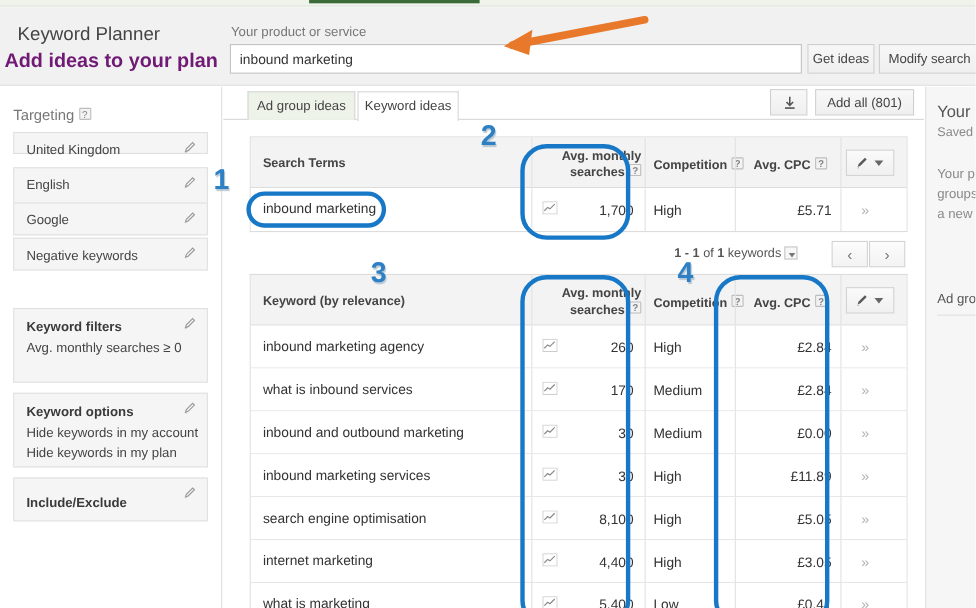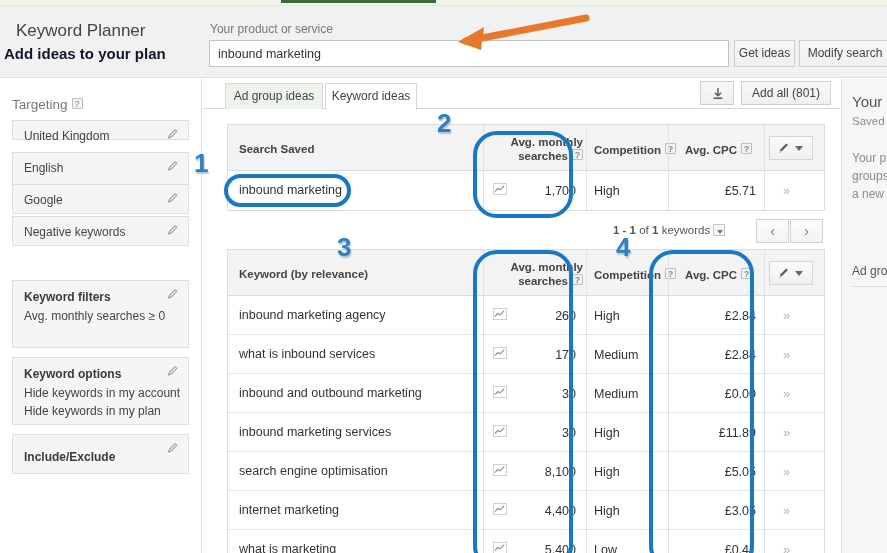--- a/index.html
+++ b/index.html
@@ -33,21 +33,21 @@
     position: absolute; left: 0; top: 7px; width: 887px; height: 71px;
     background: #f1f1f1;
     border-bottom: 1px solid #e0e0e0;
   }
   .hdr-title {
     position: absolute; left: 16px; top: 14px;
     font-size: 17px; color: #444; font-weight: normal;
   }
   .hdr-sub {
     position: absolute; left: 4px; top: 38px;
-    font-size: 15px; color: #0f172a; font-weight: bold;
+    font-size: 18px; color: #701a75; font-weight: bold;
   }
   .prod-label {
     position: absolute; left: 210px; top: 15px;
     font-size: 12px; color: #777;
   }
   .search-box {
     position: absolute; left: 209px; top: 33px;
     width: 520px; height: 27px;
     background: #fff; border: 1px solid #c3c3c3;
     font-size: 12.5px; color: #333;
@@ -298,21 +298,21 @@
         <svg width="14" height="14" viewBox="0 0 16 16" style="margin:5px 0 0 10px;">
           <path d="M8 1v8M4.5 6.5L8 10l3.5-3.5" fill="none" stroke="#555" stroke-width="1.6"></path>
           <rect x="3" y="12" width="10" height="1.7" fill="#555"></rect>
         </svg>
       </div>
       <div class="addall-btn">Add all (801)</div>
     </div>
 
     <div class="tbl" style="top:45px;">
       <div class="tbl-hdr">
-        <div class="hcell" style="left:11px; top:18px;">Search Saved</div>
+        <div class="hcell" style="left:11px; top:18px;">Search Terms</div>
         <div class="hcell" style="left:255px; top:10px; width:100px; text-align:right; font-weight:bold; line-height:14px;">
           <span>Avg. monthly searches</span><span class="qmark">?</span>
         </div>
         <div class="hcell" style="left:366px; top:18px;">
           <span>Competition</span><span class="qmark">?</span>
         </div>
         <div class="hcell" style="left:457px; top:18px;">
           <span>Avg. CPC</span><span class="qmark">?</span>
         </div>
         <div class="editbtn" style="left:541px; top:11px;">

